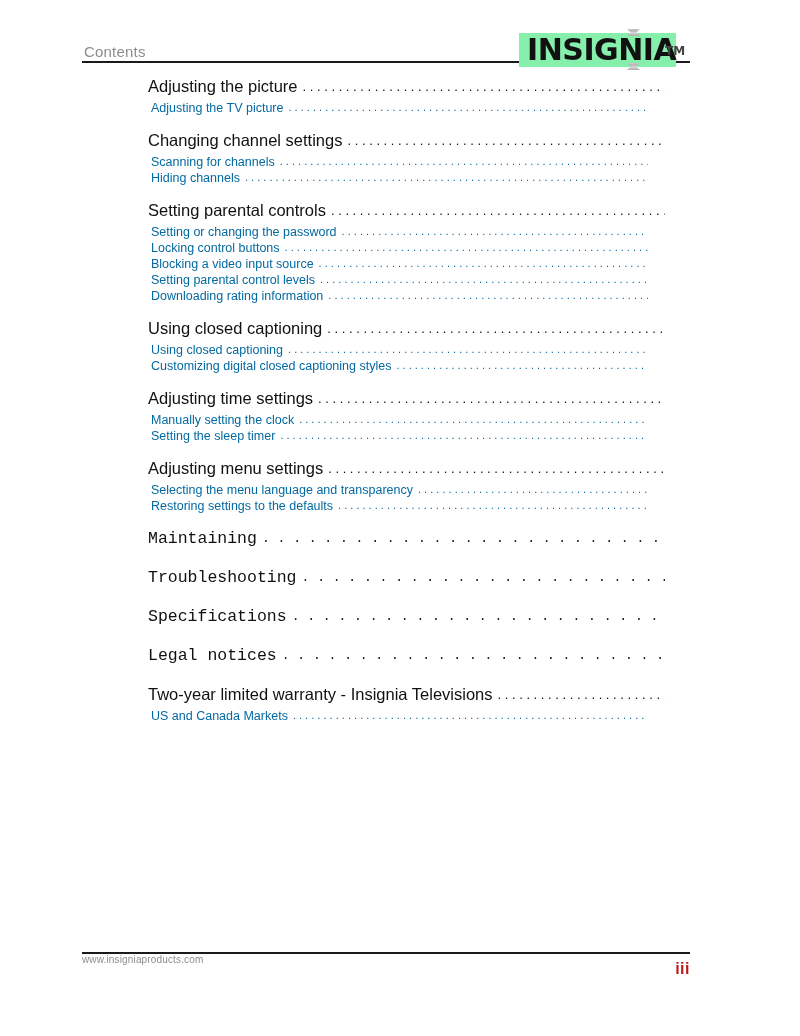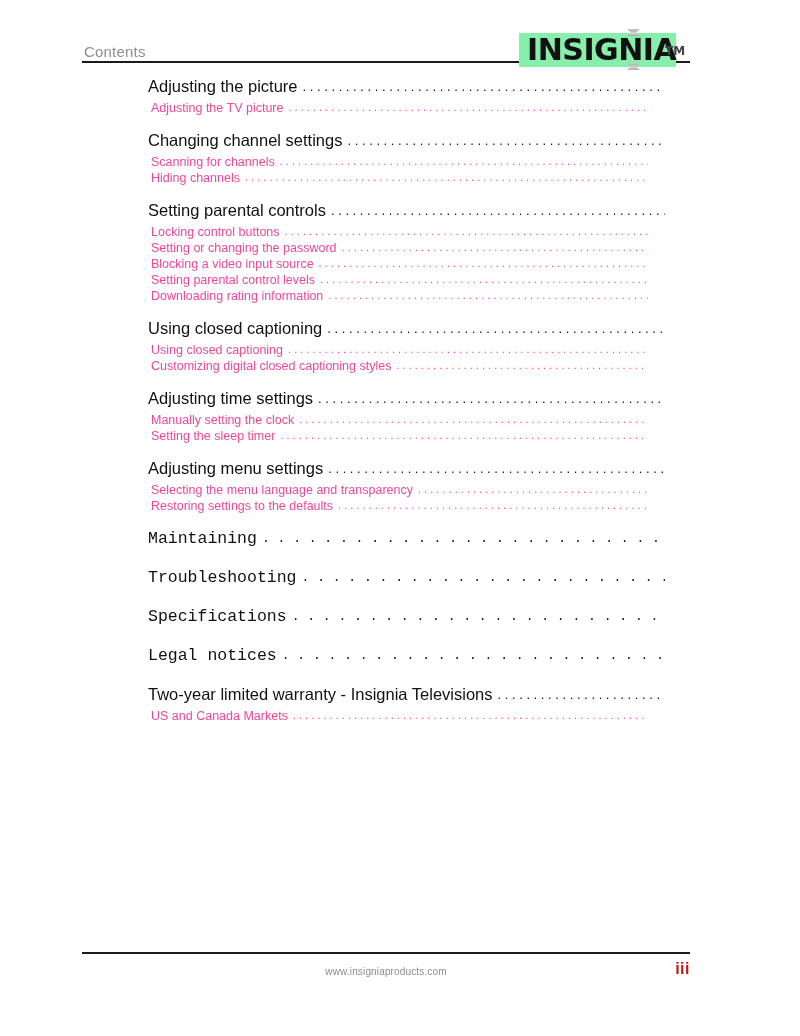--- a/index.html
+++ b/index.html
@@ -147,21 +147,21 @@
   .entry.lvl1 .page {
     font-size: 16.5px;
     padding-left: 7px;
   }
   .entry.lvl1.nogap .page { padding-left: 0; }
 
   
   .entry.lvl2 {
     font-size: 12.5px;
     line-height: 16px;
-    color: #ec4899;
+    color: #0369a1;
     margin-left: 20px;
     width: calc(100% - 20px);
   }
   .entry.lvl2 .leader {
     font-size: 11px;
     position: relative;
     top: -1px;
   }
   .entry.lvl2 .page {
     font-size: 12.5px;
@@ -180,23 +180,22 @@
     position: absolute;
     left: 0;
     top: 0;
     width: 608px;
     height: 1.8px;
     background: #1a1a1a;
   }
   .footer-url {
     position: absolute;
     left: 0;
-    top: 14px;
-    width: 608px;
-    text-align: center;
+    top: 2px;
+    width: 608px;
     font-size: 10px;
     color: #8d8d8d;
     letter-spacing: 0.15px;
   }
   .footer-pageno {
     position: absolute;
     right: 0;
     top: 8px;
     font-size: 16px;
     font-weight: bold;
@@ -253,28 +252,28 @@
           <span class="page">18</span>
         </div>
       </div>
       <div class="toc-group">
         <div class="entry lvl1">
           <span class="label">Setting parental controls</span>
           <span class="leader"></span>
           <span class="page">18</span>
         </div>
         <div class="entry lvl2">
+          <span class="label">Setting or changing the password</span>
+          <span class="leader"></span>
+          <span class="page">18</span>
+        </div>
+        <div class="entry lvl2">
           <span class="label">Locking control buttons</span>
           <span class="leader"></span>
           <span class="page">19</span>
-        </div>
-        <div class="entry lvl2">
-          <span class="label">Setting or changing the password</span>
-          <span class="leader"></span>
-          <span class="page">18</span>
         </div>
         <div class="entry lvl2">
           <span class="label">Blocking a video input source</span>
           <span class="leader"></span>
           <span class="page">20</span>
         </div>
         <div class="entry lvl2">
           <span class="label">Setting parental control levels</span>
           <span class="leader"></span>
           <span class="page">21</span>

